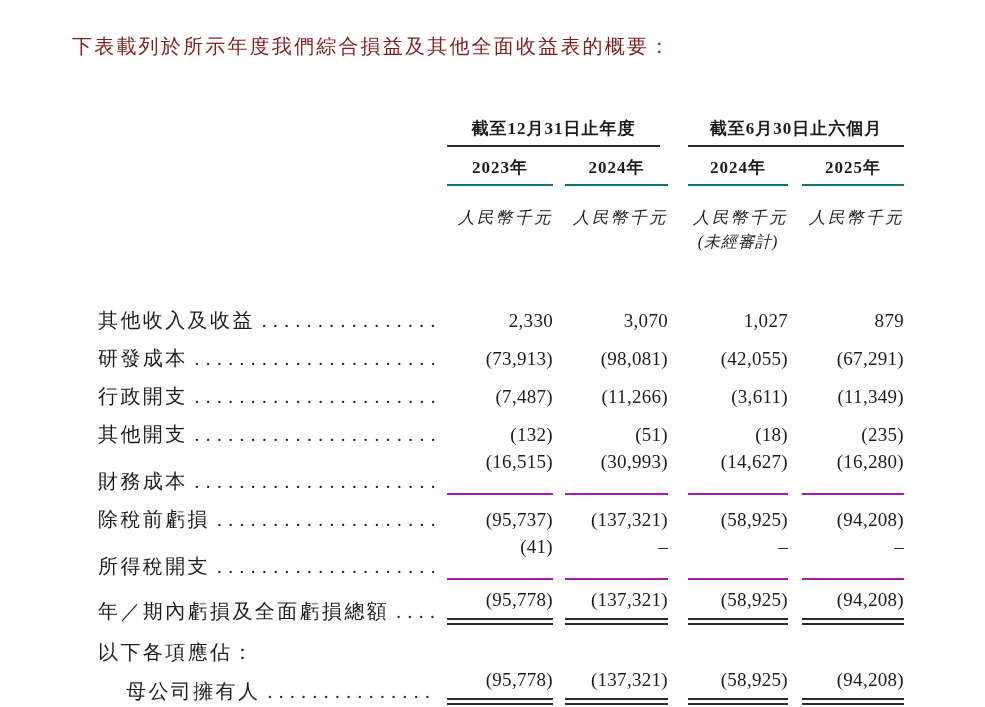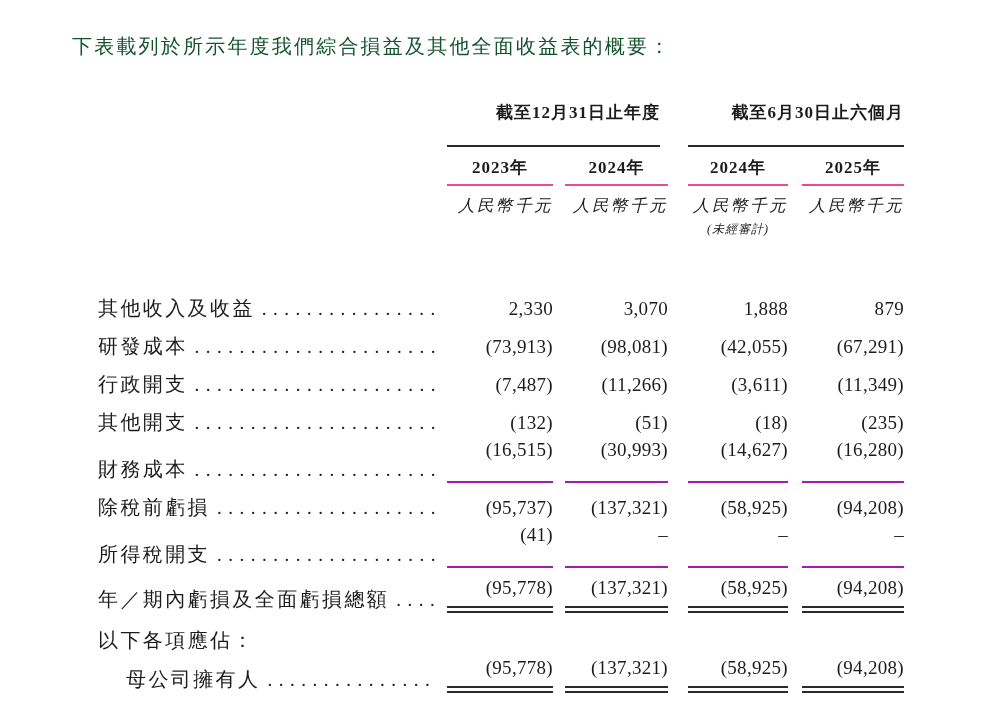--- a/index.html
+++ b/index.html
@@ -12,22 +12,22 @@
   }
   .page {
     width: 985px; height: 707px;
     padding: 32px 78px 0 72px;
     background: #ffffff;
   }
   .title {
     font-size: 20px;
     letter-spacing: 2.2px;
     line-height: 28px;
-    color: #14532d;
-    margin-bottom: 40px;
+    color: #7f1d1d;
+    margin-bottom: 56px;
     white-space: nowrap;
   }
   table.fin {
     border-collapse: collapse;
     width: 832px;
     table-layout: fixed;
   }
   col.c-lbl { width: 375px; }
   col.c-1 { width: 106px; }
   col.c-2 { width: 115px; }
@@ -37,51 +37,52 @@
   .p2 { padding-left: 12px; }
   .p3 { padding-left: 20px; }
   .p4 { padding-left: 14px; font-family: Liberation Serif, serif; }
   .g1 { padding-right: 8px; }
 
   
   .ghead .gline {
     font-weight: 700;
     font-size: 17px;
     letter-spacing: 1px;
-    text-align: right;
+    text-align: center;
     line-height: 25px;
-    padding-bottom: 20px;
+    padding-bottom: 4px;
     border-bottom: 2px solid #2a2a2a;
     white-space: nowrap;
   }
   
   .yhead td { padding-top: 9px; }
   .yhead .yline {
     font-weight: 700;
     font-size: 17px;
     letter-spacing: 1px;
     text-align: center;
     line-height: 24px;
     padding-bottom: 4px;
-    border-bottom: 2px solid #ec4899;
+    border-bottom: 2px solid #0f766e;
     white-space: nowrap;
   }
   
   .urow td { padding-top: 8px; vertical-align: top; }
   .unit {
     font-style: italic;
     font-size: 16.5px;
     letter-spacing: 2.5px;
     text-align: right;
     line-height: 23px;
     white-space: nowrap;
+    margin-top: 12px;
   }
   .unaudited {
     font-style: italic;
-    font-size: 12px;
+    font-size: 16px;
     letter-spacing: 1px;
     text-align: center;
     line-height: 25px;
     white-space: nowrap;
   }
   
   .spacer td { height: 42px; }
 
   
   .drow td { height: 38px; }
@@ -191,21 +192,21 @@
         <span class="leader">..........................................</span>
       </div>
           </td>
       <td>
             <div class="val">2,330</div>
           </td>
       <td class="p2">
             <div class="val">3,070</div>
           </td>
       <td class="p3">
-            <div class="val">1,888</div>
+            <div class="val">1,027</div>
           </td>
       <td class="p4">
             <div class="val">879</div>
           </td>
     </tr>
 
     <tr class="drow">
       <td>
             <div class="lblwrap">
         <span class="lbltext">研發成本</span>

